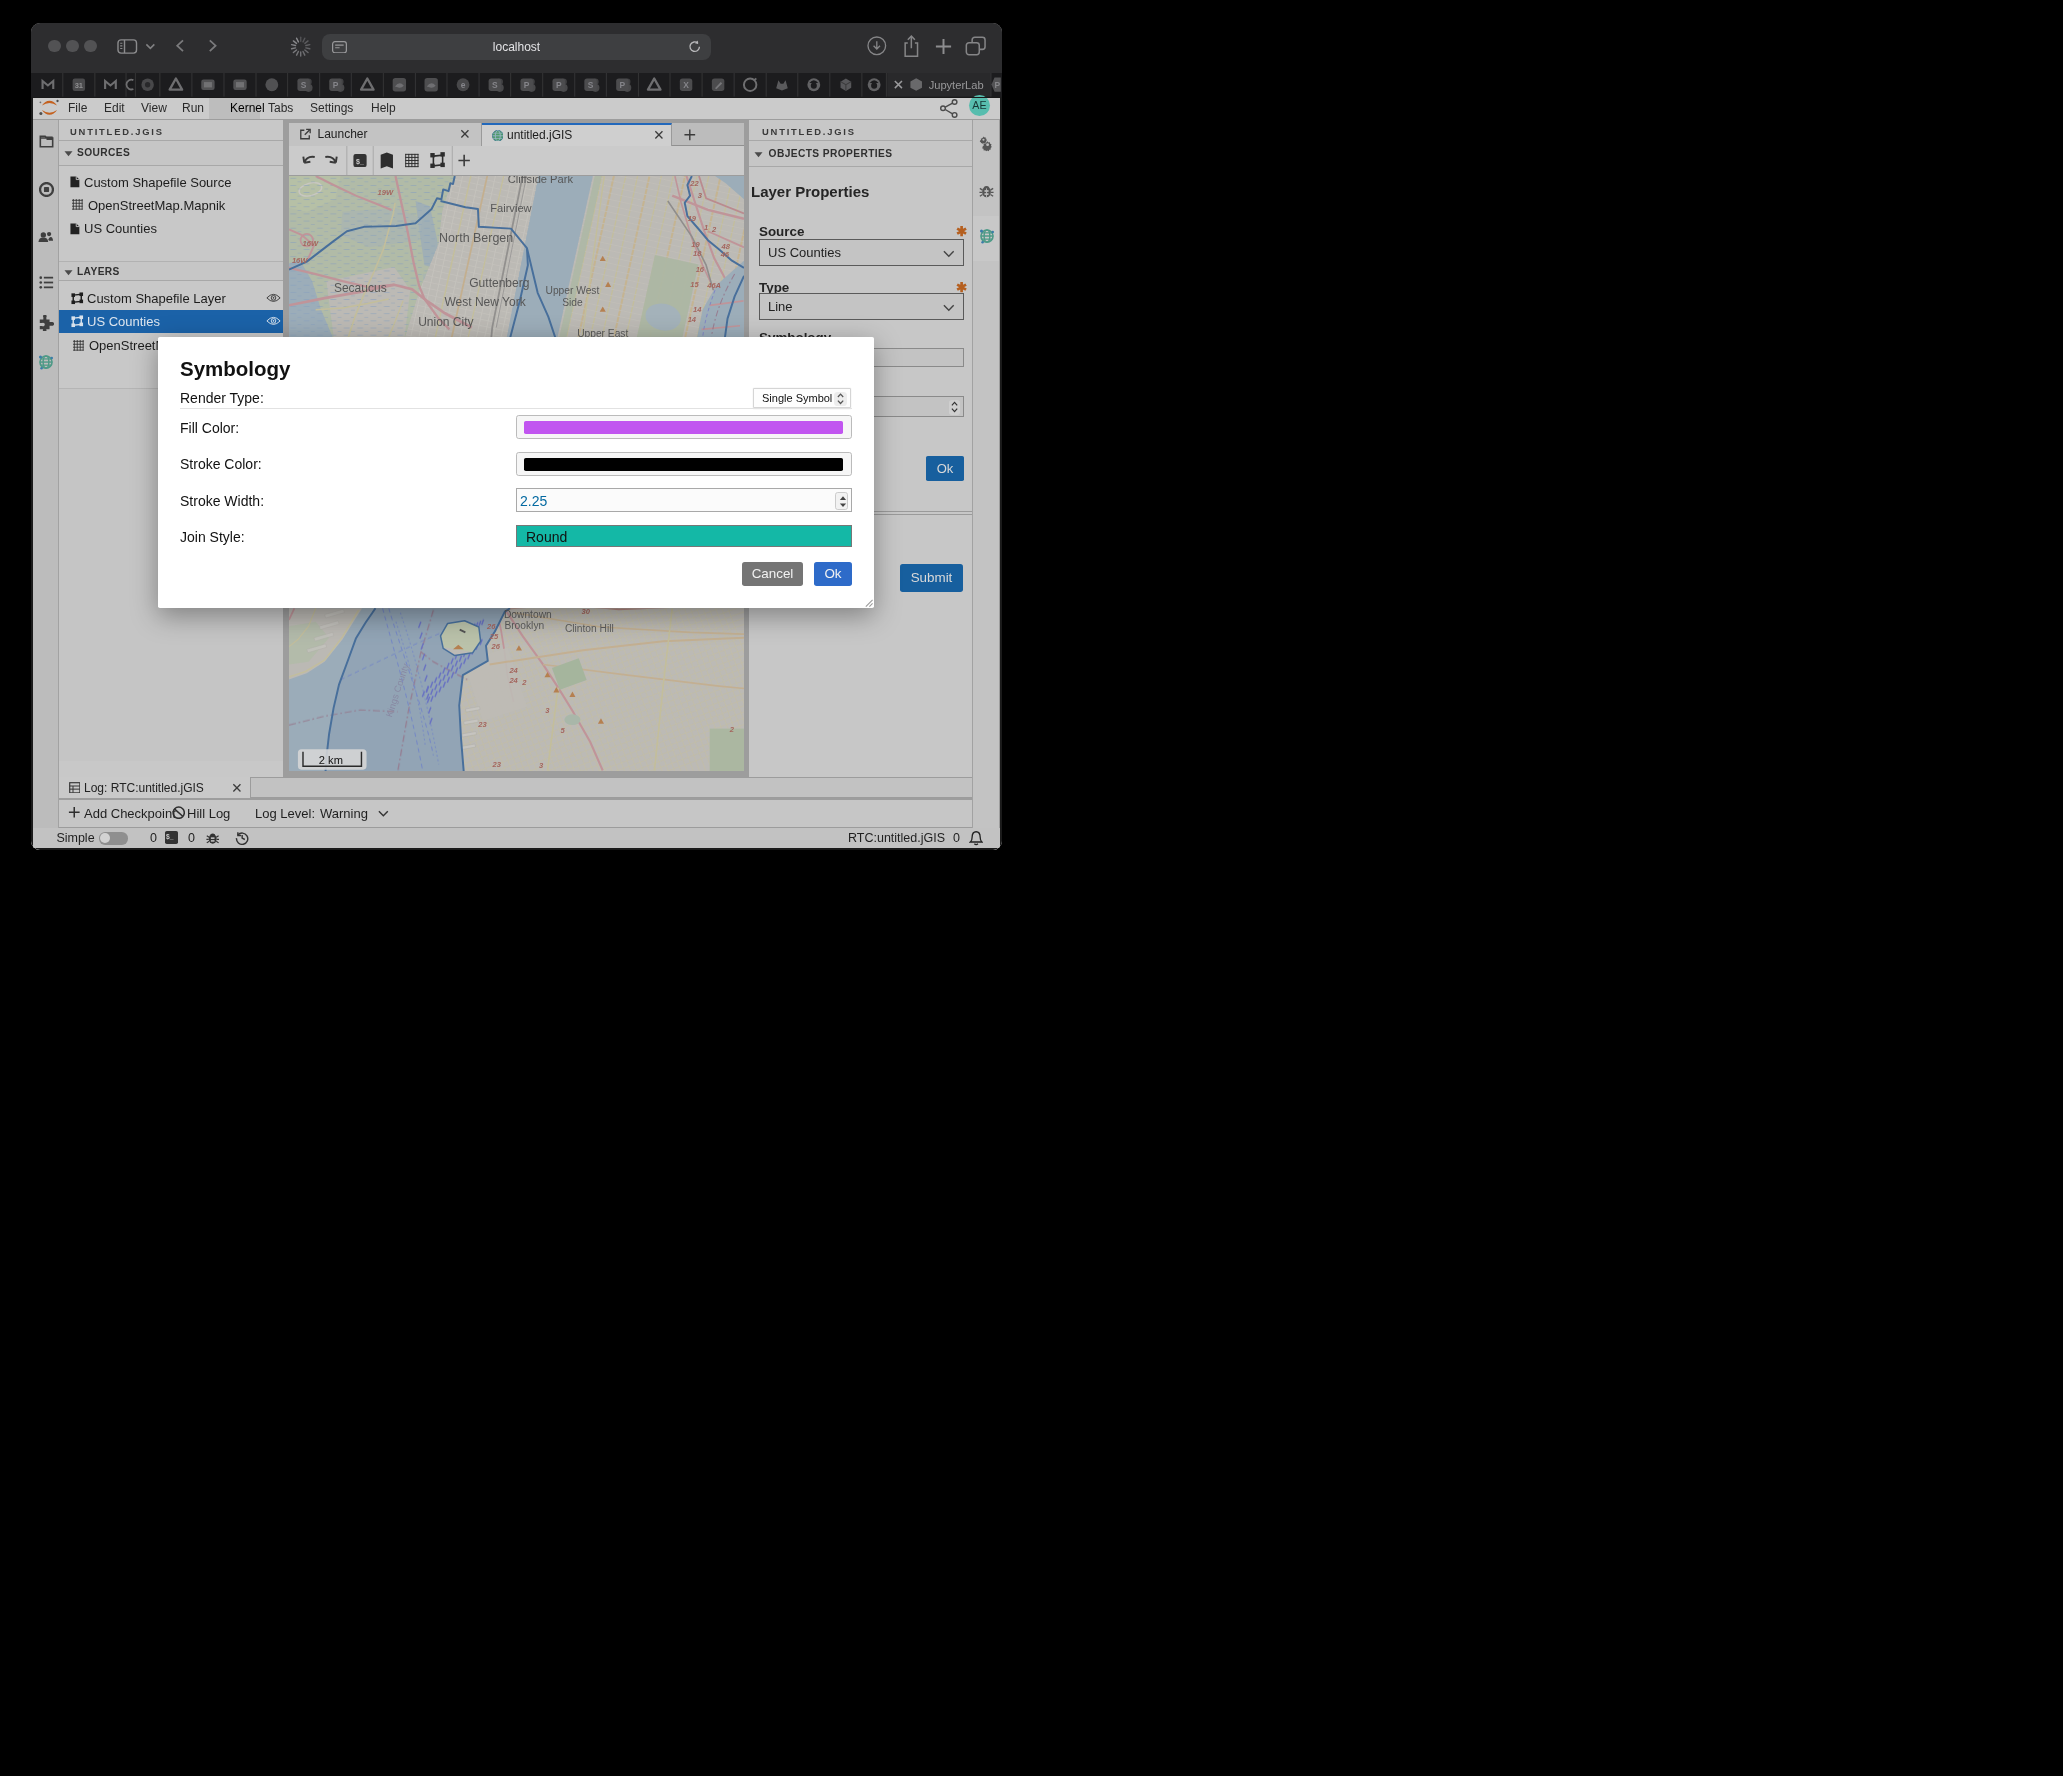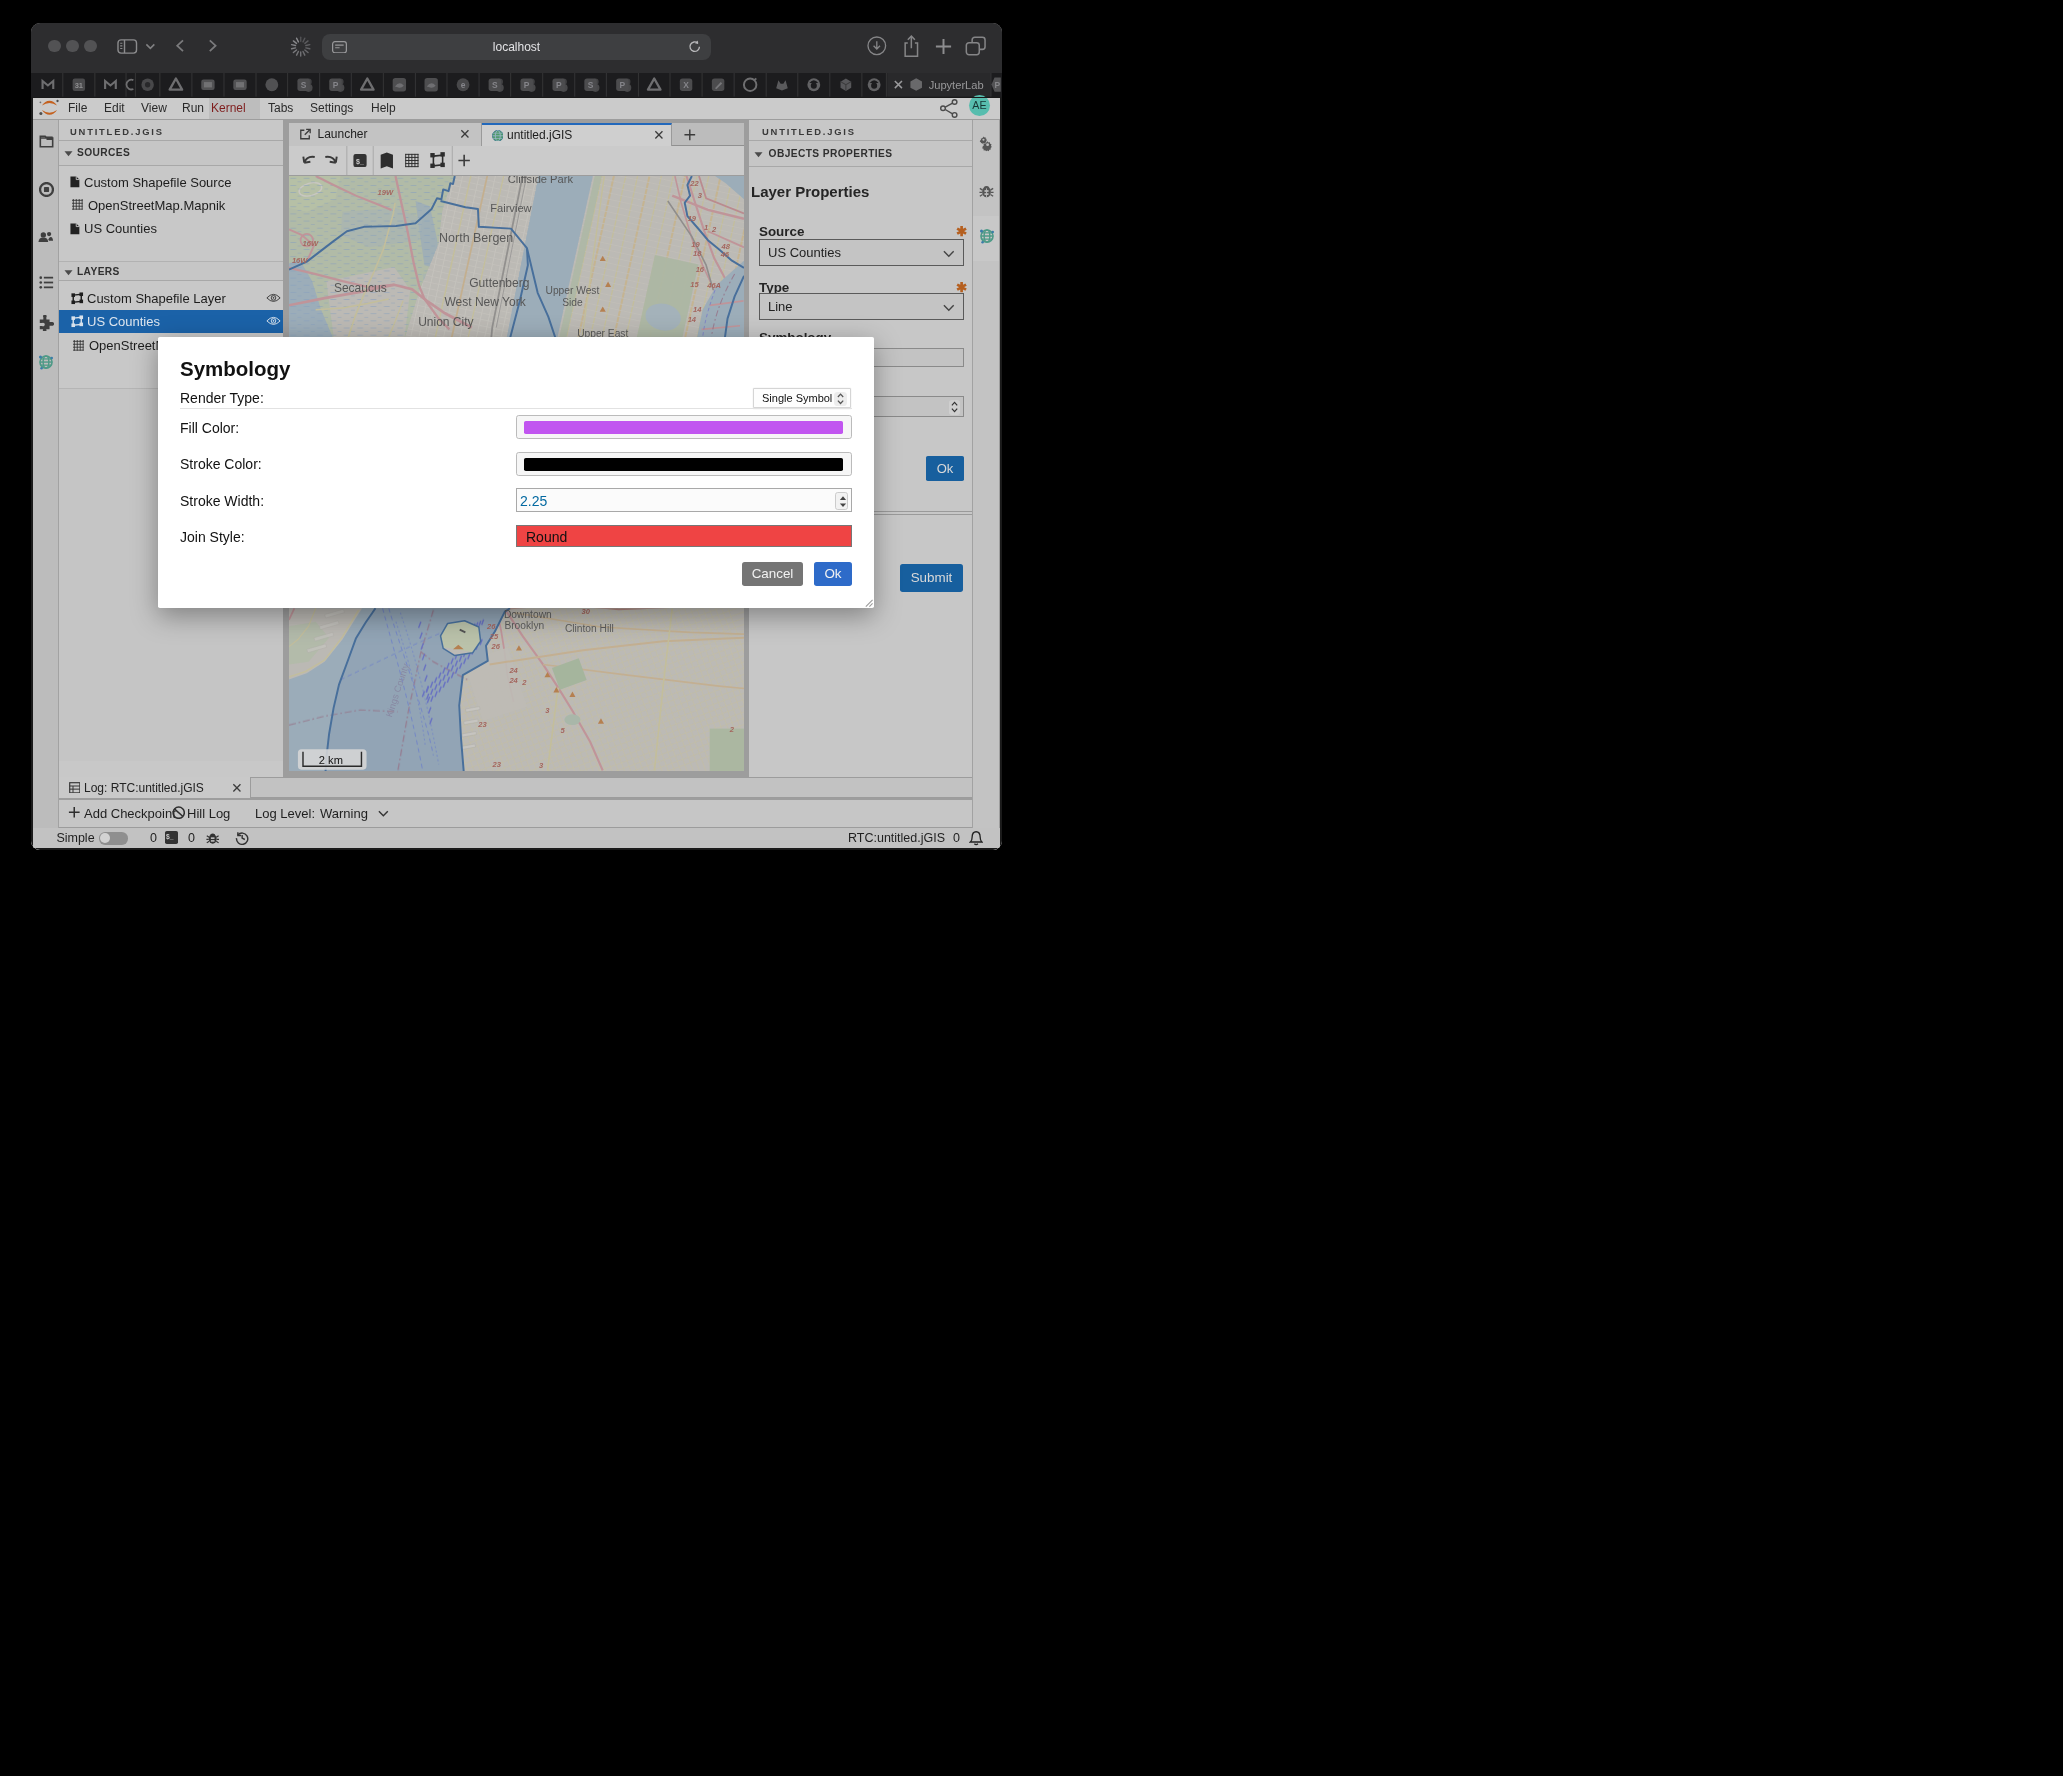--- a/index.html
+++ b/index.html
@@ -189,21 +189,21 @@
 <path d="M6.5,8.5 Q15,2.5 23.5,8.5 Q20,3.2 15,3.2 Q10,3.2 6.5,8.5 Z" fill="#c4611f"></path>
 <circle cx="5.3" cy="17.5" r="1.7" fill="#4e4e4e"></circle>
         <circle cx="24" cy="3.4" r="1.3" fill="#4e4e4e"></circle>
 <circle cx="4.8" cy="4.8" r="1" fill="#6e6e6e"></circle>
       </svg>
 <div class="a" style="left:178px;top:0;width:51px;height:22px;background:#bdbdbd"></div>
 <div class="a" style="left:37px;top:4px;font-size:12px;color:#2a2a2a">File</div>
 <div class="a" style="left:73px;top:4px;font-size:12px;color:#2a2a2a">Edit</div>
 <div class="a" style="left:110px;top:4px;font-size:12px;color:#2a2a2a">View</div>
 <div class="a" style="left:151px;top:4px;font-size:12px;color:#2a2a2a">Run</div>
-<div class="a" style="left:180px;top:4px;font-size:12px;color:#7f1d1d">Kernel</div>
+<div class="a" style="left:199px;top:4px;font-size:12px;color:#000000">Kernel</div>
 <div class="a" style="left:237px;top:4px;font-size:12px;color:#2a2a2a">Tabs</div>
 <div class="a" style="left:279px;top:4px;font-size:12px;color:#2a2a2a">Settings</div>
 <div class="a" style="left:340px;top:4px;font-size:12px;color:#2a2a2a">Help</div>
 <svg class="a" style="left:908px;top:0.9px" width="21.4" height="21.4" viewBox="0 0 24 24">
 <circle cx="17.5" cy="4.5" r="2.6" fill="none" stroke="#4b4b4b" stroke-width="1.6"></circle>
 <circle cx="4.5" cy="11.5" r="2.6" fill="none" stroke="#4b4b4b" stroke-width="1.6"></circle>
 <circle cx="17.5" cy="19" r="2.6" fill="none" stroke="#4b4b4b" stroke-width="1.6"></circle>
 <line x1="7" y1="10.2" x2="15.2" y2="5.7" stroke="#4b4b4b" stroke-width="1.6"></line>
 <line x1="7" y1="12.9" x2="15.2" y2="17.8" stroke="#4b4b4b" stroke-width="1.6"></line>
       </svg>
@@ -1012,21 +1012,21 @@
 <div class="a" style="left:358px;top:151px;width:336px;height:24px;background:#fbfbfb;border:0.9px solid #a9a9a9">
 <div class="a" style="left:3px;top:3.6px;font-size:14px;color:#0369a1">2.25</div>
 <div class="a" style="right:3.1px;top:2.7px;width:12.5px;height:18px;background:#f2f2f2;border:0.4px solid #ccc;border-radius:2.7px">
 <svg class="a" style="left:2.2px;top:2.2px" width="8" height="13.4" viewBox="0 0 9 15">
 <path d="M1,5.5 L4.5,1.5 L8,5.5 Z" fill="#444"></path>
 <path d="M1,9.5 L4.5,13.5 L8,9.5 Z" fill="#444"></path>
             </svg>
           </div>
         </div>
 <div class="a" style="left:22px;top:192px;font-size:14px;color:#111">Join Style:</div>
-<div class="a" style="left:358px;top:188px;width:336px;height:22px;background:#ef4444;border:0.9px solid #777">
+<div class="a" style="left:358px;top:188px;width:336px;height:22px;background:#14b8a6;border:0.9px solid #777">
 <div class="a" style="left:9px;top:2.7px;font-size:14px;color:#111">Round</div>
         </div>
 <div class="a" style="left:584px;top:225px;width:61px;height:24px;background:#757575;border-radius:2.7px;color:#f2f2f2;font-size:13.4px;text-align:center;line-height:24px">Cancel</div>
 <div class="a" style="left:656px;top:225px;width:38px;height:24px;background:#2e6bc9;border-radius:2.7px;color:#f2f2f2;font-size:13.4px;text-align:center;line-height:24px">Ok</div>
 <svg class="a" style="right:0.9px;bottom:0.9px" width="9" height="9" viewBox="0 0 10 10">
 <line x1="2" y1="9.5" x2="9.5" y2="2" stroke="#999" stroke-width="1.2"></line>
 <line x1="6" y1="9.5" x2="9.5" y2="6" stroke="#999" stroke-width="1.2"></line>
         </svg>
 </div>
 </div>

